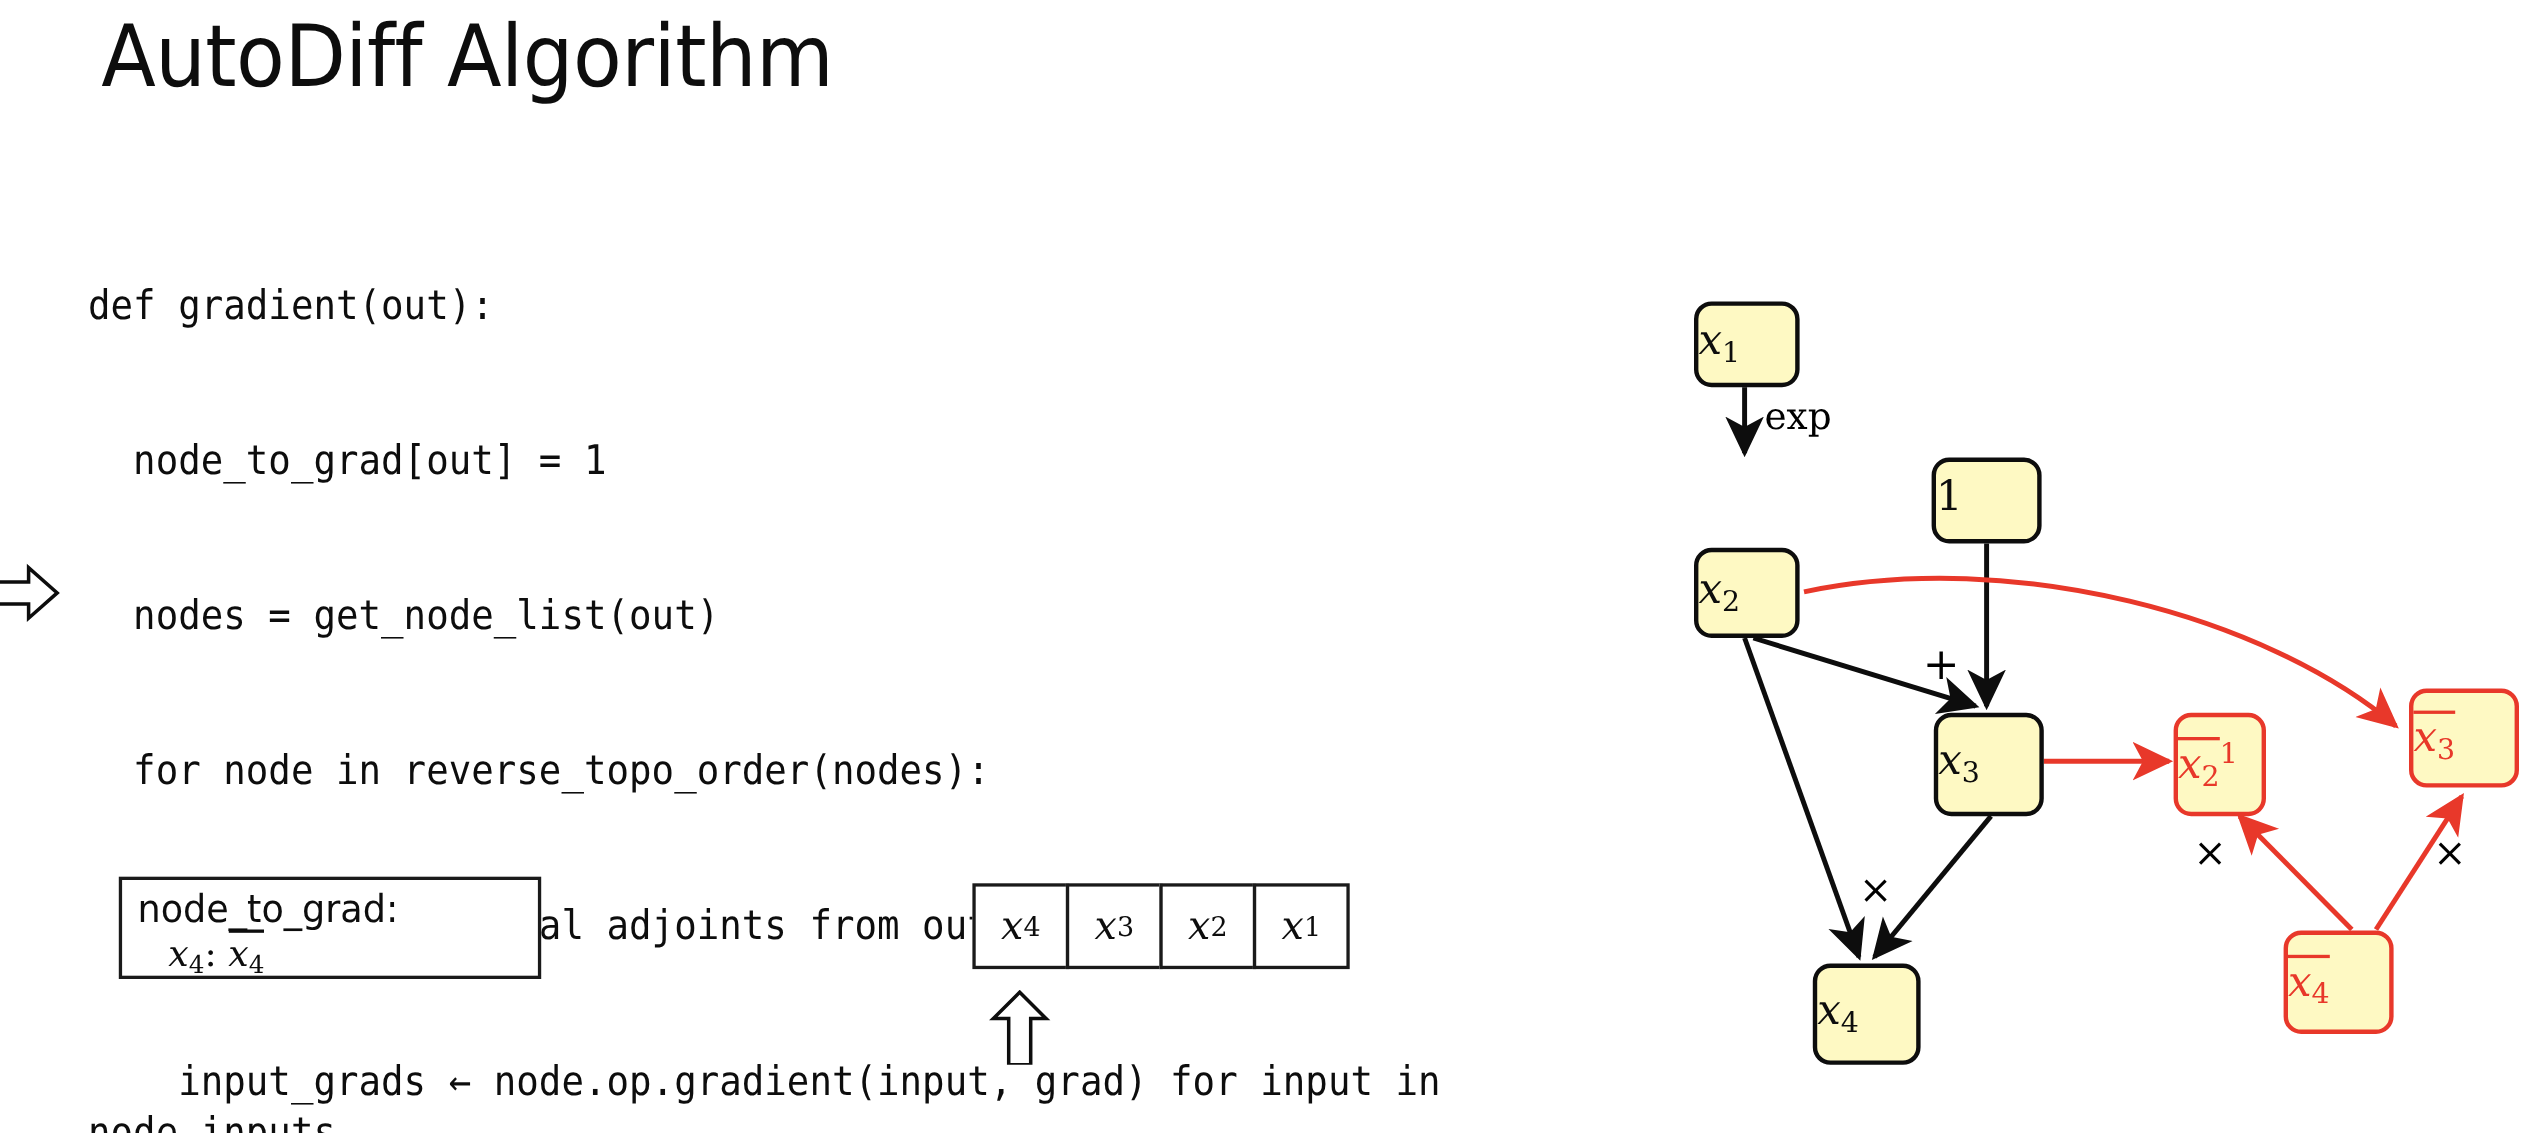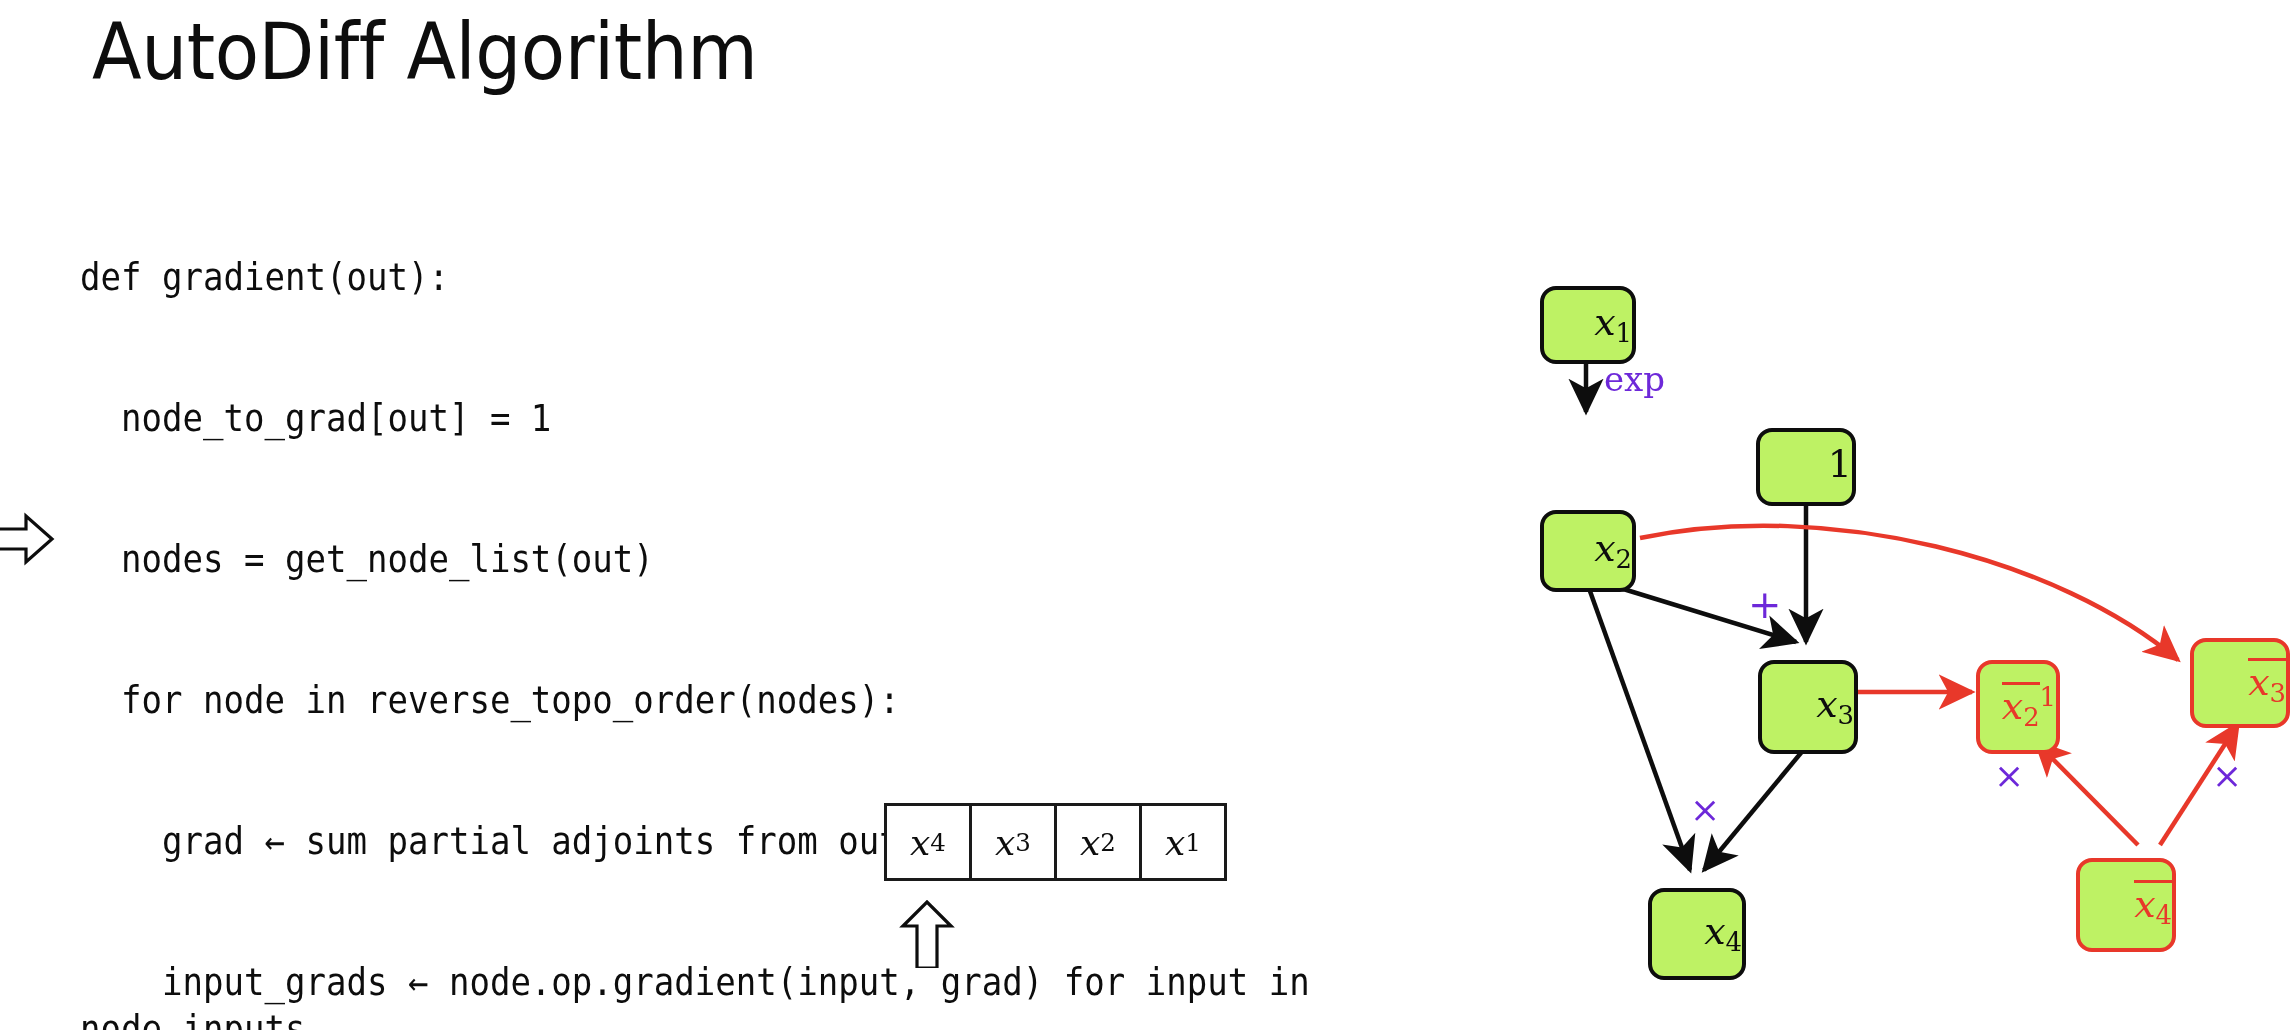--- a/index.html
+++ b/index.html
@@ -82,34 +82,33 @@
     background:#fff;
     color:#0d0d0d;
   }
   .tape-cell:first-child{margin-left:0;}
   .tape-pointer{position:absolute;left:898px;top:900px;width:58px;height:68px;}
 
   
   #graph{position:absolute;left:1500px;top:230px;width:794px;height:800px;}
   .gnode{
     position:absolute;box-sizing:border-box;
-    display:flex;align-items:center;justify-content:flex-end;
-    background:#bef264;
+    display:flex;align-items:center;justify-content:flex-start;
+    background:#fef9c3;
     font-family:"DejaVu Serif", serif;
     border-radius:16px;
-    margin-top:12px;
   }
   .gnode.black{border:4px solid #0d0d0d;color:#0d0d0d;}
   .gnode.red{border:4px solid #e8382a;color:#e8382a;}
   .gnode .lbl{font-size:38px;line-height:1;white-space:nowrap;}
 
   .edgelabel{
     position:absolute;
     font-family:"DejaVu Serif", serif;
-    font-size:34px;color:#6d28d9;line-height:1;white-space:nowrap;
+    font-size:34px;color:#000000;line-height:1;white-space:nowrap;
   }
   svg.wires{position:absolute;left:0;top:0;width:794px;height:800px;overflow:visible;}
 </style>
 </head>
 <body>
 
 <div id="slide">
 
   <div class="title">AutoDiff Algorithm</div>
 
@@ -121,20 +120,26 @@
     <span class="ln">def gradient(out):</span>
     <span class="ln">  node_to_grad[out] = 1</span>
     <span class="ln">  nodes = get_node_list(out)</span>
     <span class="ln">  for node in reverse_topo_order(nodes):</span>
     <span class="ln">    grad ← sum partial adjoints from output edges</span>
     <span class="ln">    input_grads ← node.op.gradient(input, grad) for input in node.inputs</span>
     
     
   </div>
 
+  <div class="ntg-box">
+    <div class="ntg-title">node_to_grad:</div>
+    <div class="ntg-row">
+      <span class="mvar">x</span><span class="msub">4</span><span>: </span><span class="ovl"><span class="mvar">x</span><span class="msub">4</span></span>
+    </div>
+  </div>
 
   <div class="tape">
     <div class="tape-cell">
         <span class="mvar">x</span>
         <span class="msub">4</span>
       </div>
     <div class="tape-cell">
         <span class="mvar">x</span>
         <span class="msub">3</span>
       </div>

